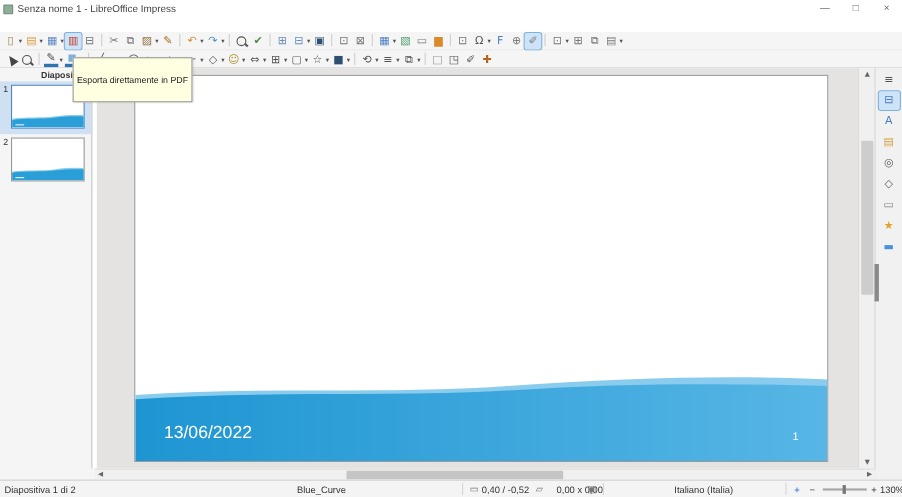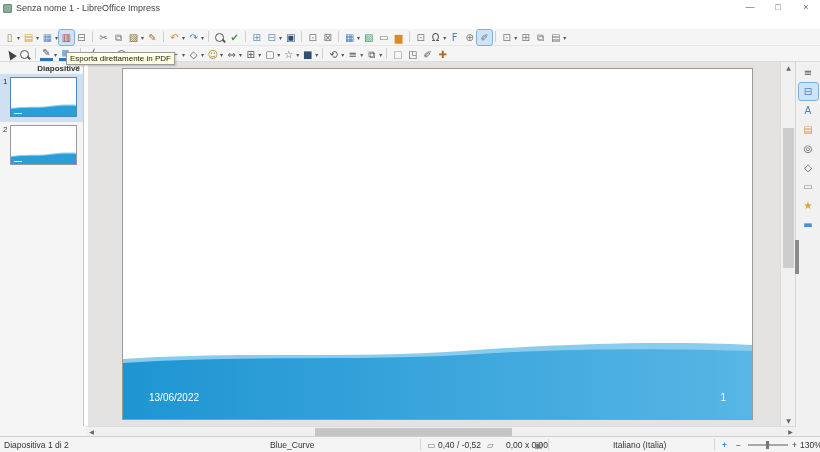--- a/index.html
+++ b/index.html
@@ -39,21 +39,21 @@
     border:1.5px solid #555; border-radius:50%; }
   .i-mag::after { content:""; position:absolute; left:9px; top:9px; width:4px; height:1.5px;
     background:#555; transform:rotate(45deg); }
   .i-cursor { position:relative; }
   .i-cursor::before { content:""; position:absolute; left:4px; top:2px; width:0; height:0;
     border-left:4px solid transparent; border-right:4px solid transparent; border-bottom:9px solid #444;
     transform:rotate(-35deg); }
 
   
   #tooltip { position:absolute; left:66px; top:52px; z-index:60; background:#ffffe1;
-    border:1px solid #9a9a9a; font-size:8px; padding:1px 3px; color:#222; box-shadow:1px 1px 2px rgba(0,0,0,.2); }
+    border:1px solid #9a9a9a; font-size:8px; padding:15px 3px; color:#222; box-shadow:1px 1px 2px rgba(0,0,0,.2); }
 
   
   #main { position:absolute; left:0; top:62px; width:820px; height:364px; }
 
   
   #slide-panel { position:absolute; left:0; top:0; width:84px; height:374px; background:#f5f5f5;
     border-right:1px solid #c8c8c8;text-align:right; }
   #panel-header { height:12px; font-size:8px; font-weight:bold; color:#333; padding:2px 3px 0 3px; position:relative; }
   #panel-close { position:absolute; right:3px; top:1px; font-size:9px; font-weight:normal; color:#555; }
   .thumb-row { position:relative; height:48px; padding:3px 0 0 10px; }
@@ -64,21 +64,21 @@
   .thumb svg { position:absolute; left:0; bottom:0; }
 
   
   #canvas { position:absolute; left:88px; top:0; width:692px; height:364px; background:#e4e3e1; overflow:hidden; }
   #slide-page { position:absolute; left:34px; top:6px; width:631px; height:352px; background:#fff;
     border:1px solid #9a9a9a; }
   #title-placeholder { position:absolute; left:5px; top:100px; width:557px; height:66px;
     border:1px dashed #b9b9b9; display:flex; align-items:center; justify-content:center; }
   #title-text { font-size:23px; color:#c44a1a; }
   #wave-svg { position:absolute; left:0; bottom:0; width:100%; height:80px; }
-  #slide-date { position:absolute; left:26px; bottom:16px; font-size:10px; color:#fff; z-index:2; }
+  #slide-date { position:absolute; left:26px; bottom:16px; font-size:16px; color:#fff; z-index:2; }
   #slide-pagenum { position:absolute; right:26px; bottom:16px; font-size:10px; color:#fff; z-index:2; }
 
   
   #vscroll { position:absolute; left:780px; top:0; width:15px; height:364px; background:#f0f0f0;
     border-left:1px solid #dcdcdc; }
   .scroll-arrow { position:absolute; width:15px; height:11px; font-size:6px; color:#666;
     text-align:center; line-height:11px; font-family:"DejaVu Sans", sans-serif; }
   #vscroll-up { top:0; }
   #vscroll-down { bottom:0; }
   #vscroll-thumb { position:absolute; left:2px; top:66px; width:11px; height:140px; background:#cdcdcd; border-radius:1px; }

